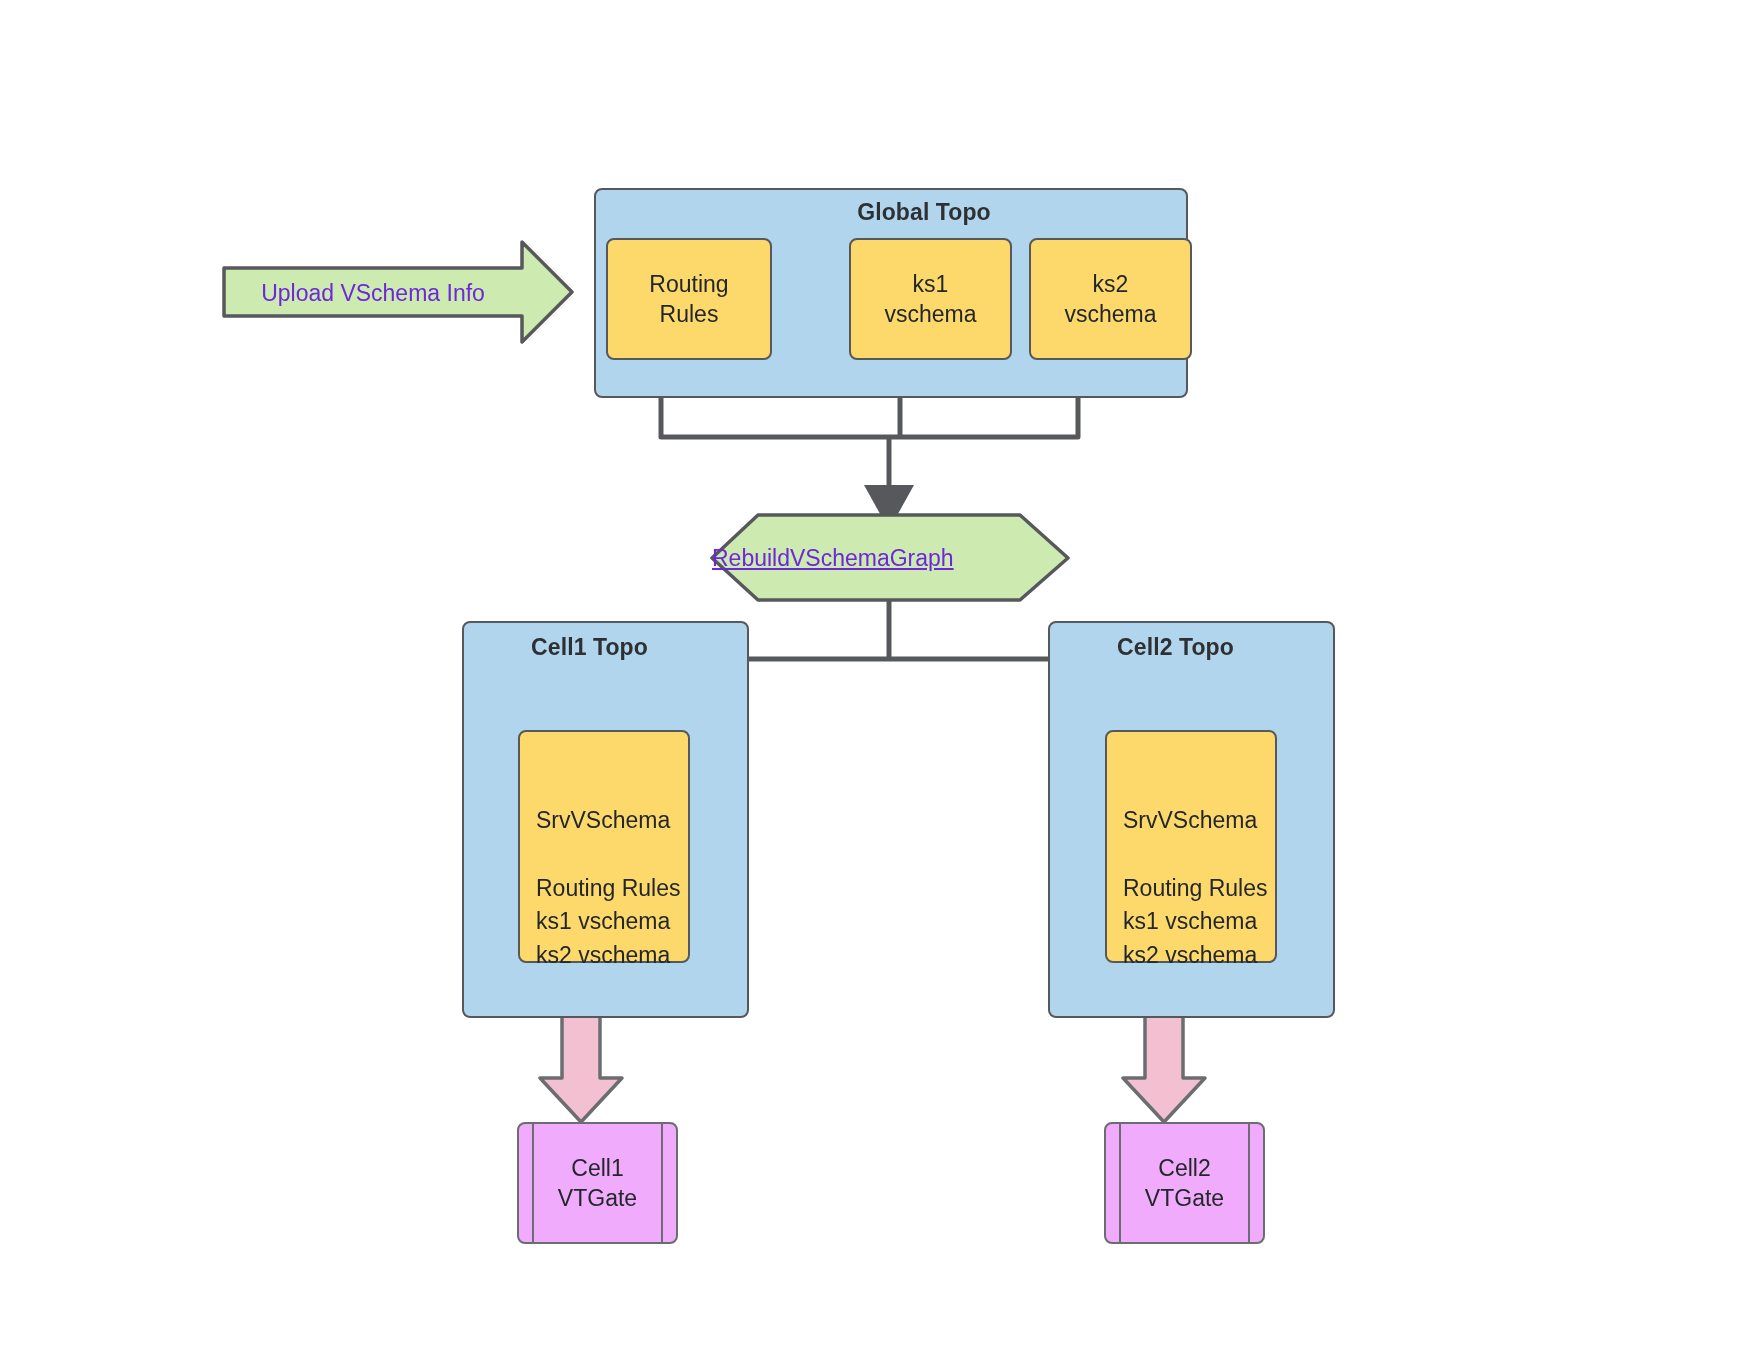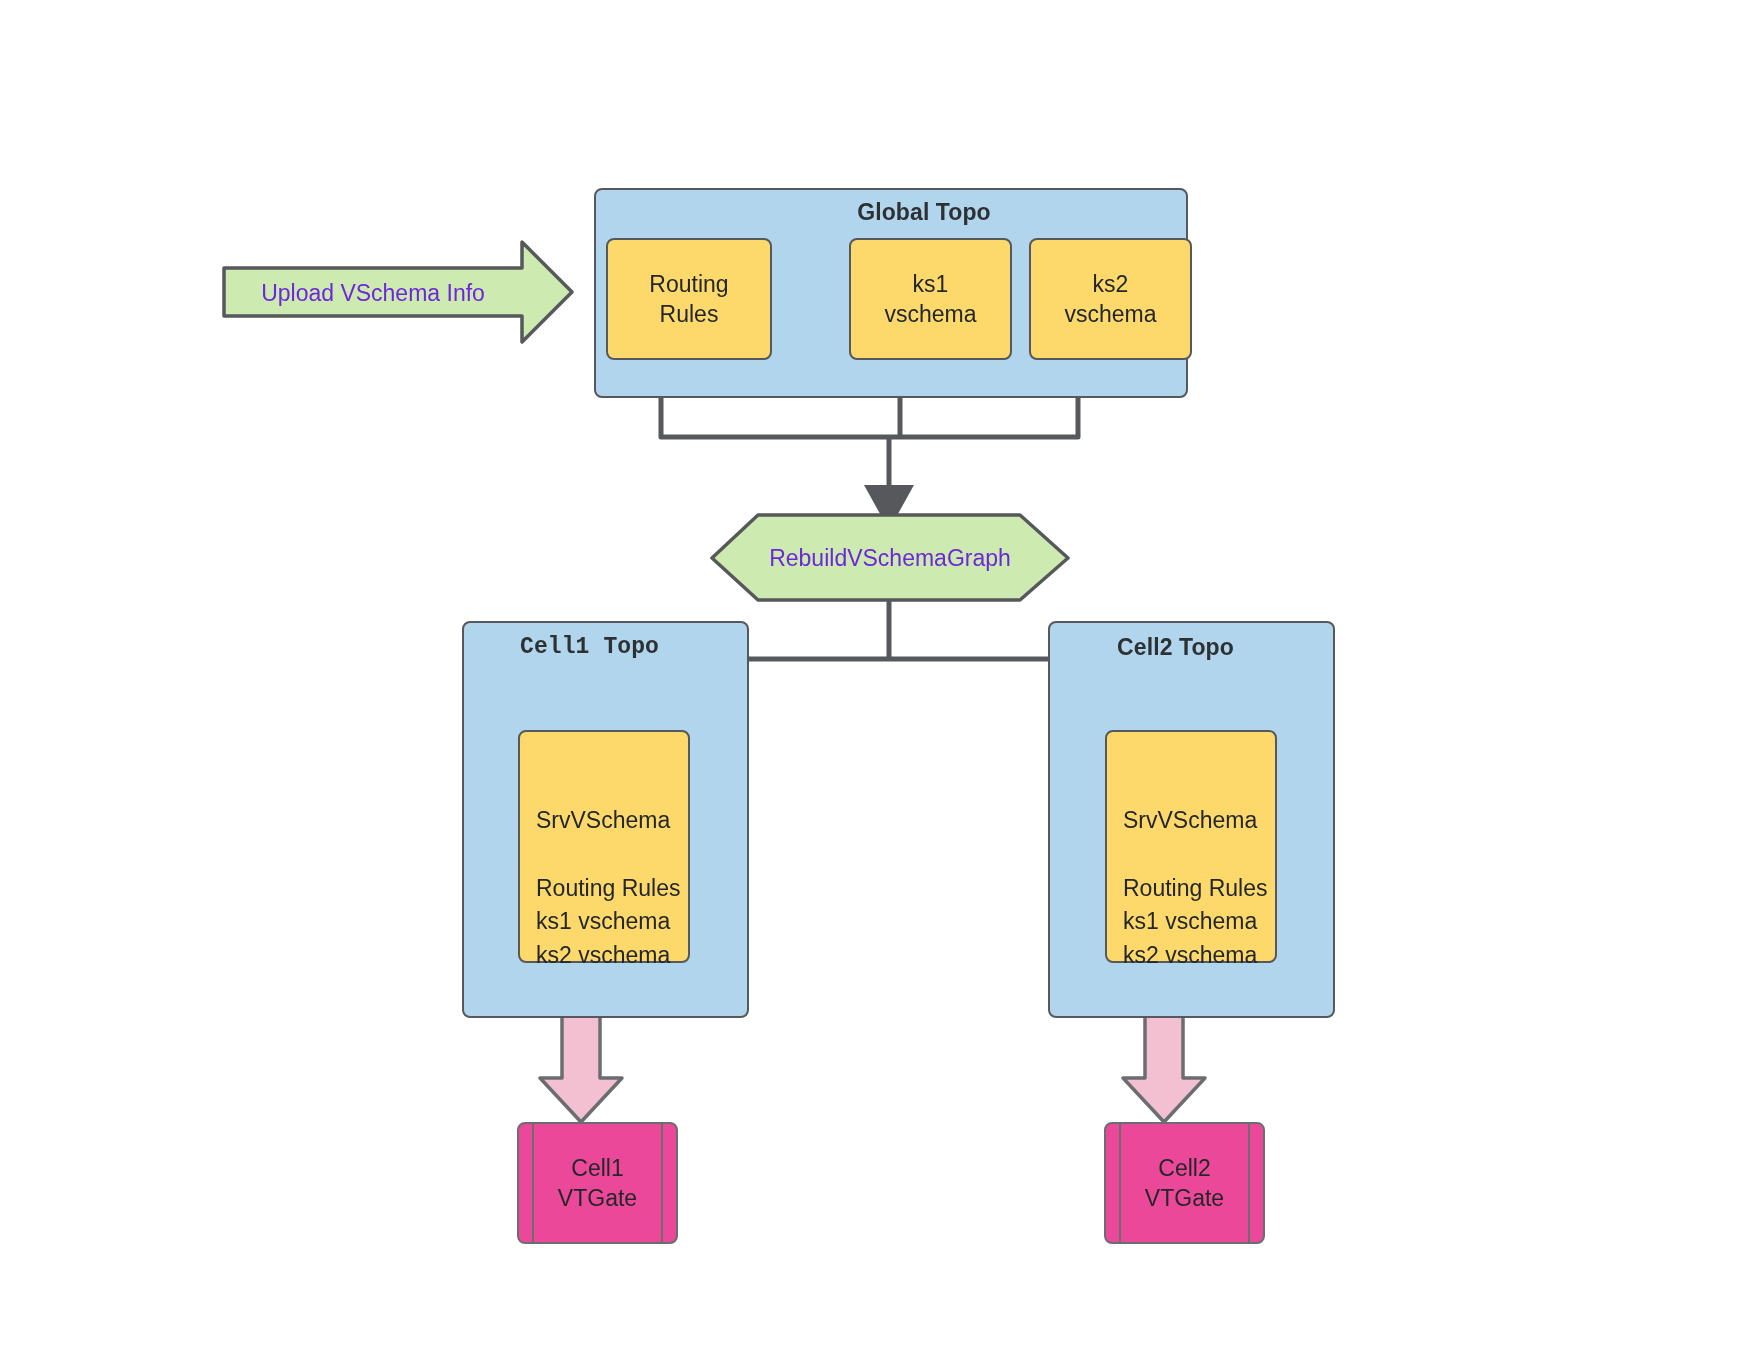--- a/index.html
+++ b/index.html
@@ -39,21 +39,21 @@
   .ybox.left-align{
     align-items:flex-start;justify-content:flex-start;
     text-align:left;
     padding:72px 0 0 16px;
     white-space:pre-line;
     line-height:1.47;
   }
 
   
   .vtgate{
-    background:#ec4899;
+    background:#f0abfc;
     border:2.5px solid #6b6d70;
     border-radius:8px;
     display:flex;align-items:center;justify-content:center;
     color:#24272a;
     font-size:23px;line-height:1.32;
     text-align:center;white-space:pre-line;
   }
   .vtgate .bar{
     position:absolute;top:0;bottom:0;width:0;
     border-left:2.5px solid #6b6d70;
@@ -110,24 +110,24 @@
   <div class="node topo" style="left:578px;top:188px;width:594px;height:210px;"></div>
   <div class="topo-title" style="left:578px;width:692px;top:199px;">Global Topo</div>
 
   <div class="node ybox" style="left:590px;top:238px;width:166px;height:122px;">Routing
 Rules</div>
   <div class="node ybox" style="left:833px;top:238px;width:163px;height:122px;">ks1
 vschema</div>
   <div class="node ybox" style="left:1013px;top:238px;width:163px;height:122px;">ks2
 vschema</div>
 
-  <div class="lbl" style="left:712px;top:545px;width:356px;text-align:center;">RebuildVSchemaGraph</div>
+  <div class="lbl" style="left:712px;top:545px;width:356px;text-decoration:underline;">RebuildVSchemaGraph</div>
 
   <div class="node topo" style="left:446px;top:621px;width:287px;height:397px;"></div>
-  <div class="topo-title" style="left:446px;width:287px;top:634px;font-family:Liberation Mono, monospace;">Cell1 Topo</div>
+  <div class="topo-title" style="left:446px;width:287px;top:634px;">Cell1 Topo</div>
   <div class="node ybox left-align" style="left:502px;top:730px;width:172px;height:233px;">SrvVSchema
 
 Routing Rules
 ks1 vschema
 ks2 vschema</div>
 
   <div class="node vtgate" style="left:501px;top:1122px;width:161px;height:122px;">
     <span class="bar l"></span>
     <span class="bar r"></span>
     <span>Cell1

